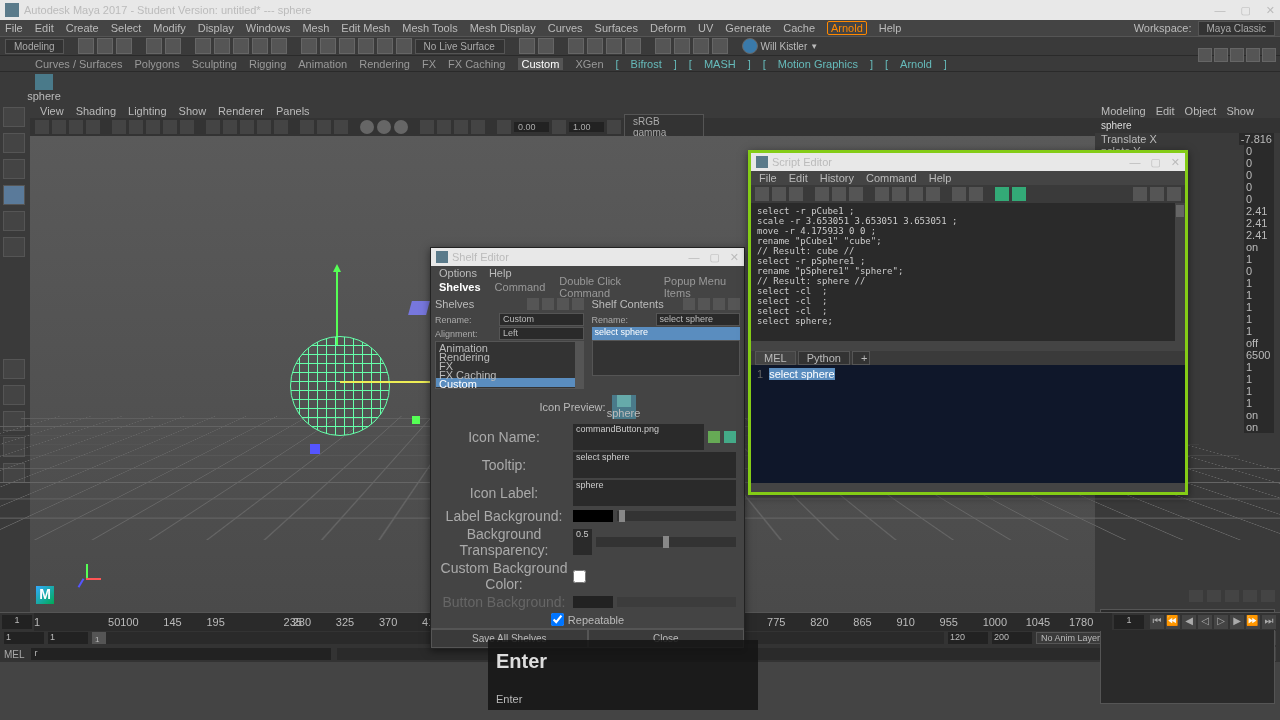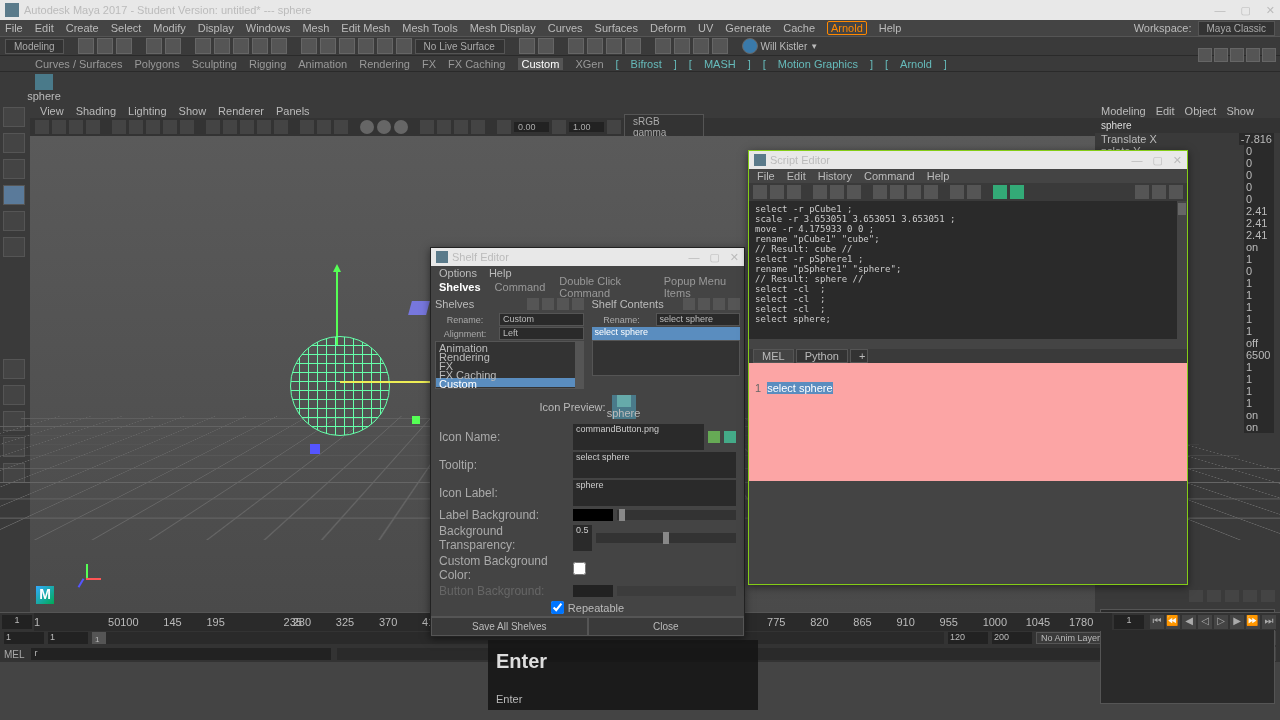--- a/index.html
+++ b/index.html
@@ -75,53 +75,53 @@
 .dlg-menu{height:14px;display:flex;align-items:center;gap:12px;padding:0 8px;font-size:10px;}
 .dlg-tabs{height:14px;display:flex;align-items:center;padding:0 8px;gap:14px;font-size:10px;}
 .dlg-tabs span{color:#999;cursor:pointer;}
 .dlg-tabs .active{color:#fff;font-weight:bold;}
 .dlg-split{display:flex;}
 .dlg-col{flex:1;padding:2px 4px;}
 .dlg-col-head{font-size:9px;color:#888;padding:2px 0;display:flex;justify-content:space-between;}
 .dlg-icons-row{display:flex;gap:3px;justify-content:flex-end;}
 .dlg-mini{width:12px;height:12px;background:#555;}
 .dlg-field{display:flex;align-items:center;margin:1px 0;gap:4px;}
-.dlg-label{font-size:9px;color:#aaa;text-align:center;width:60px;}
+.dlg-label{font-size:9px;color:#aaa;text-align:left;width:60px;}
 .dlg-input{flex:1;height:13px;background:#2a2a2a;font-size:9px;padding:0 3px;border:1px solid #555;}
 .dlg-list{height:48px;background:#333;border:1px solid #555;font-size:9px;overflow:hidden;position:relative;}
 .dlg-list-item{padding:0 3px;height:9px;}
 .dlg-list-item.sel{background:#5a8dbf;color:#fff;}
 .dlg-list-sb{position:absolute;right:0;top:0;width:8px;height:100%;background:#555;}
 .dlg-sel-line{background:#5a8dbf;color:#fff;padding:0 3px;height:13px;font-size:9px;}
 .dlg-preview{display:flex;align-items:center;justify-content:center;gap:6px;padding:4px 0;}
 .dlg-prev-icon{width:24px;height:24px;background:#4a7a8a;display:flex;flex-direction:column;align-items:center;justify-content:flex-end;font-size:7px;color:#8bb;}
 .dlg-prev-icon::before{content:"";width:14px;height:12px;background:#6aa;}
 .dlg-wide-row{display:flex;align-items:center;padding:1px 8px;gap:4px;}
-.dlg-wide-label{font-size:12px;color:#aaa;text-align:left;width:130px;}
+.dlg-wide-label{font-size:14px;color:#aaa;text-align:center;width:130px;}
 .dlg-wide-input{flex:1;height:26px;background:#2a2a2a;font-size:9px;padding:0 3px;color:#ccc;}
 .dlg-slider{flex:1;height:10px;background:#333;position:relative;}
 .dlg-slider-handle{position:absolute;width:6px;height:12px;background:#888;top:-1px;}
 .dlg-check{display:flex;align-items:center;justify-content:center;gap:4px;padding:2px 0;font-size:9px;}
 .dlg-buttons{display:flex;border-top:1px solid #555;}
 .dlg-btn{flex:1;text-align:center;padding:3px 0;font-size:10px;background:#3a3a3a;border:1px solid #555;cursor:pointer;}
 
 
-.script-editor{position:absolute;left:748px;top:150px;width:440px;height:435px;background:#444;border:1px solid #84cc16;box-shadow:0 2px 8px rgba(0,0,0,0.5);}
+.script-editor{position:absolute;left:748px;top:150px;width:440px;height:345px;background:#444;border:3px solid #84cc16;box-shadow:0 2px 8px rgba(0,0,0,0.5);}
 .se-title{height:18px;background:#e8e8e8;display:flex;align-items:center;padding:0 5px;color:#555;font-size:10px;}
 .se-menu{height:14px;display:flex;align-items:center;gap:12px;padding:0 8px;font-size:10px;}
 .se-tools{height:18px;background:#3a3a3a;display:flex;align-items:center;padding:0 4px;gap:3px;}
 .se-tool{width:14px;height:14px;background:#555;}
 .se-output{height:138px;background:#2a2a2a;padding:3px 6px;font-family:monospace;font-size:9px;color:#ccc;overflow:hidden;white-space:pre;position:relative;}
 .se-sb{position:absolute;right:0;top:0;width:10px;height:100%;background:#444;}
 .se-sb::after{content:"";position:absolute;right:1px;top:2px;width:8px;height:12px;background:#666;}
 .se-hsb{height:10px;background:#444;position:relative;}
 .se-tabs{height:14px;display:flex;align-items:center;padding:0 4px;gap:2px;font-size:10px;background:#3a3a3a;}
 .se-tab{padding:0 8px;background:#333;border:1px solid #555;}
 .se-tab.active{background:#444;}
-.se-input{flex:1;background:#fca5a5;padding:19px 6px;font-family:monospace;font-size:9px;height:118px;}
+.se-input{flex:1;background:#0f172a;padding:3px 6px;font-family:monospace;font-size:9px;height:118px;}
 .se-sel{background:#5a8dbf;color:#fff;}
 .se-ln{color:#666;margin-right:6px;}
 
 
 .enter-overlay{position:absolute;left:488px;top:640px;width:270px;height:70px;background:rgba(20,20,20,0.85);padding:10px 8px;}
 .enter-big{font-size:20px;font-weight:bold;color:#ddd;}
 .enter-small{font-size:11px;color:#bbb;margin-top:20px;}
 
 .right-icons{position:absolute;right:4px;top:48px;display:flex;gap:2px;}
 .ri{width:14px;height:14px;background:#555;border:1px solid #666;}

